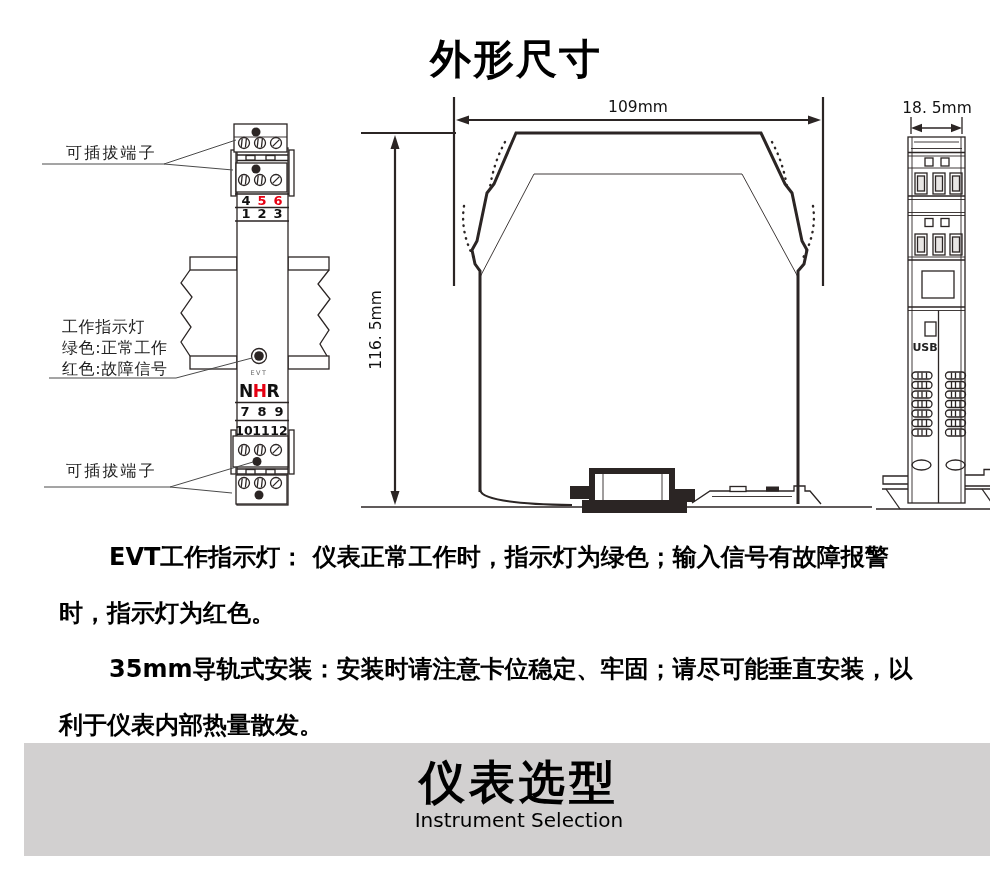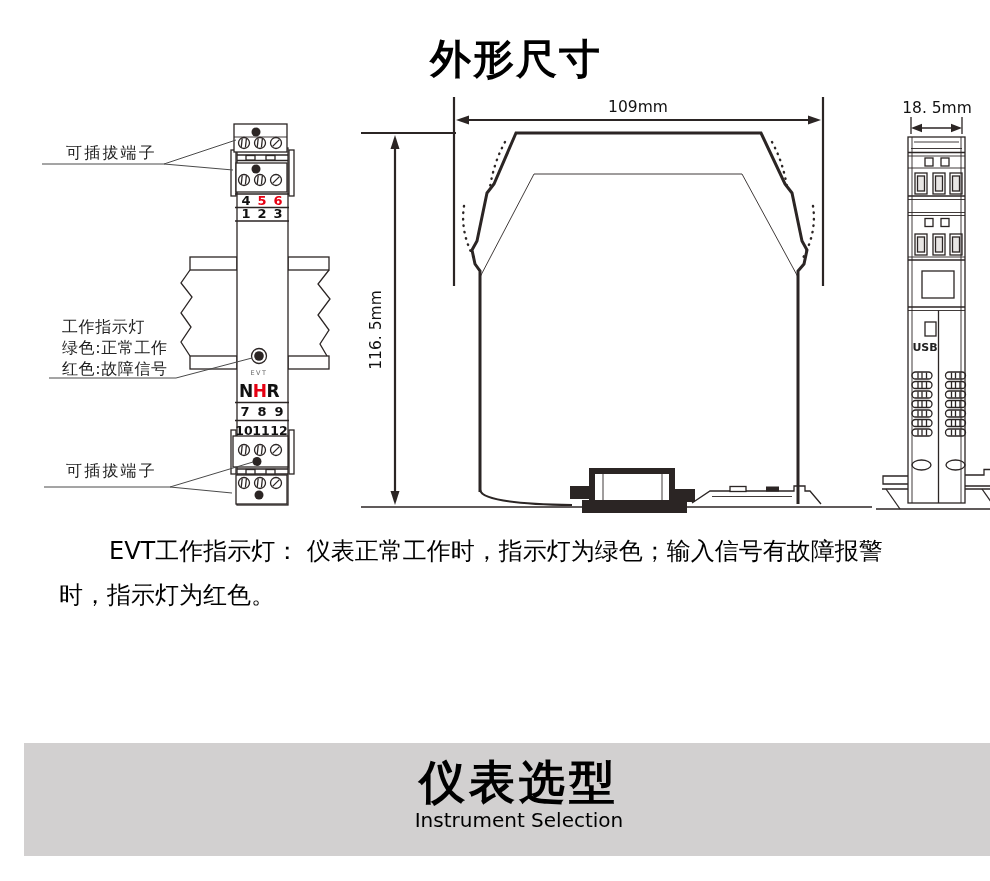--- a/index.html
+++ b/index.html
@@ -24,21 +24,21 @@
   .ln    { stroke:var(--line); fill:none; stroke-width:1.3; }
   .thin  { stroke-width:0.9; }
   .ln2   { stroke-width:2.2; }
   .thick { stroke-width:3; }
   .fillw { fill:#fff; }
   .fillk { fill:var(--line); stroke:none; }
   .leader{ stroke:var(--leader); stroke-width:1; fill:none; }
   .dots  { stroke:var(--line); stroke-width:2.4; stroke-linecap:round; stroke-dasharray:0.5 6; fill:none; }
 
   .notes { position:absolute; left:35px; top:529px; width:860px; font-size:24px;
-           line-height:44px; color:#000; font-weight:400; }
+           line-height:56px; color:#000; font-weight:700; }
   .notes p { margin:0; text-indent:50px; }
 
   .banner { position:absolute; left:0; top:743px; width:990px; height:113px;
             background:var(--banner); text-align:center; }
   .banner h2 { margin:0; padding-top:14px; font-size:46px; font-weight:900;
                letter-spacing:4px; color:#000; line-height:1.1; }
   .banner .sub { margin:0; font-size:20px; color:#000000; letter-spacing:0; }
 </style>
 </head>
 <body>
@@ -292,20 +292,21 @@
           <use href="#pill" x="921.5" y="419.5"></use>
       <use href="#pill" x="921.5" y="429"></use>
     </g>
     <ellipse cx="897.5" cy="465" rx="9.5" ry="5" class="ln"></ellipse>
     <ellipse cx="931.5" cy="465" rx="9.5" ry="5" class="ln"></ellipse>
   </g>
 </svg>
 
 <div class="notes">
   <p>EVT工作指示灯： 仪表正常工作时，指示灯为绿色；输入信号有故障报警时，指示灯为红色。</p>
+  <p>35mm导轨式安装：安装时请注意卡位稳定、牢固；请尽可能垂直安装，以利于仪表内部热量散发。</p>
 </div>
 
 <div class="banner">
   <h2>仪表选型</h2>
   <p class="sub">Instrument Selection</p>
 </div>
 
 </div>
 
 </body></html>

